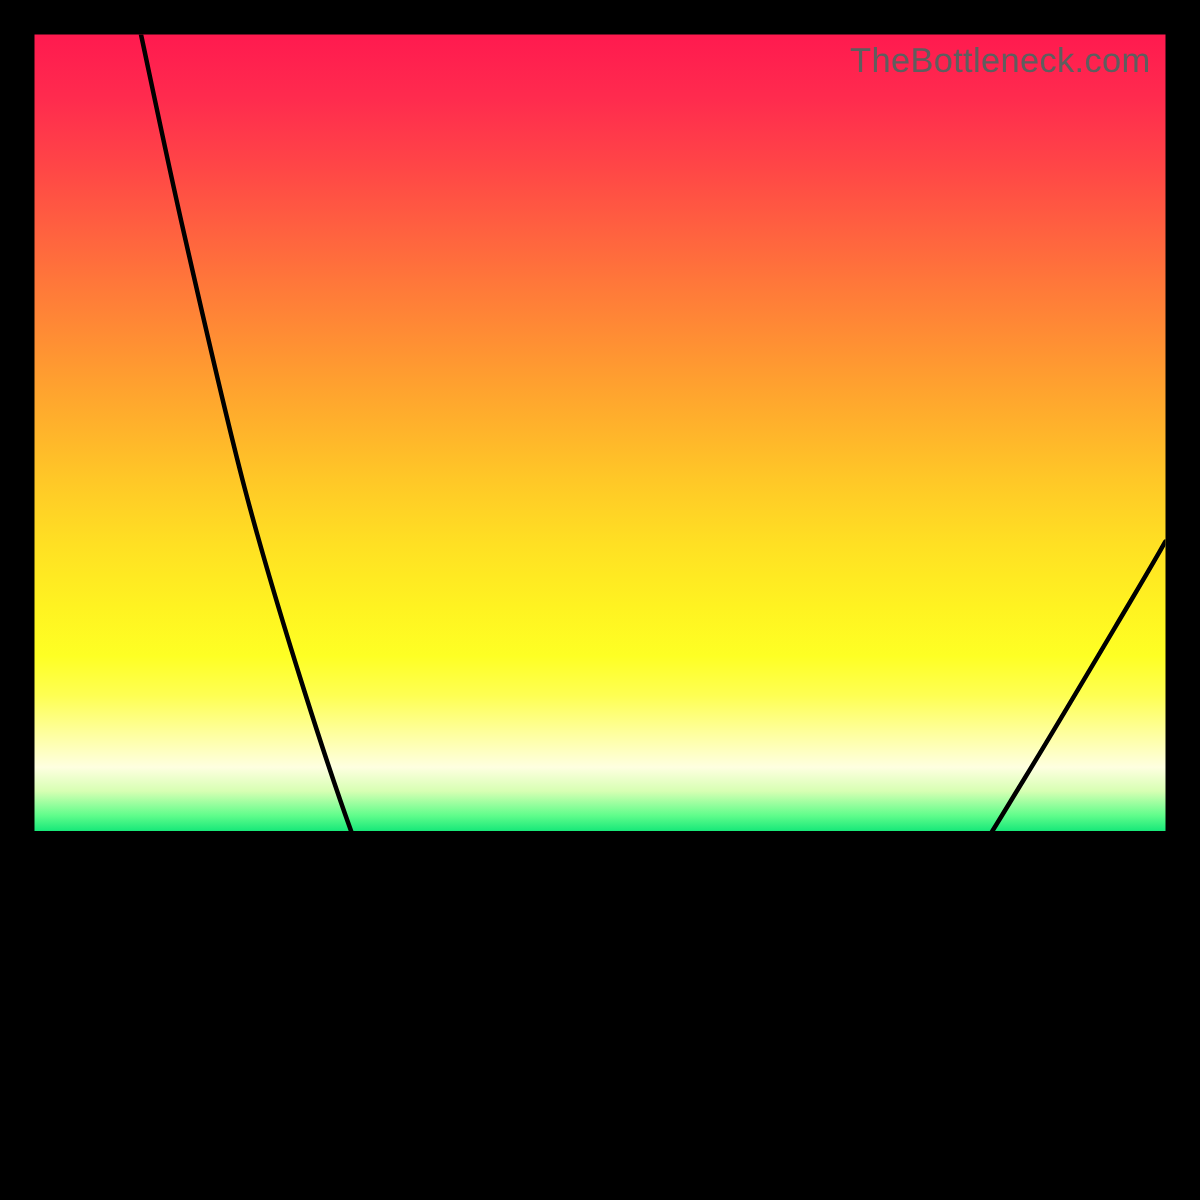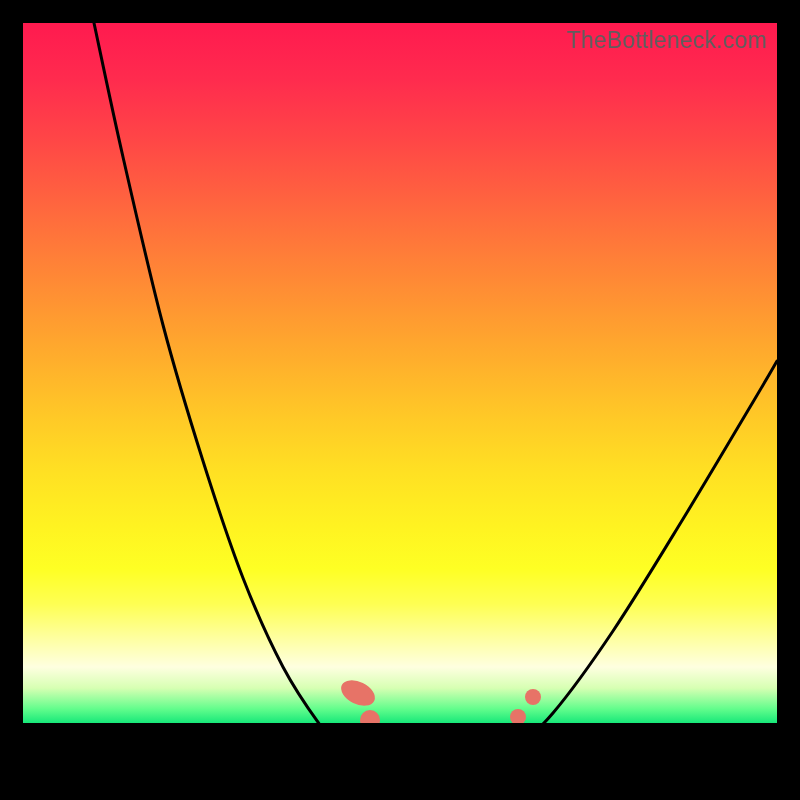--- a/index.html
+++ b/index.html
@@ -9,21 +9,21 @@
     height: 800px;
     background: #000000;
     overflow: hidden;
     font-family: Arial, Helvetica, sans-serif;
   }
   .frame {
     position: absolute;
     left: 23px;
     top: 23px;
     width: 754px;
-    height: 700px;
+    height: 531px;
     background: linear-gradient(to bottom,
       #ff1a4f 0%,
       #ff2b4e 8%,
       #ff4447 16%,
       #ff5f40 24%,
       #ff7a39 32%,
       #ff9432 40%,
       #ffae2c 48%,
       #ffc827 56%,
       #ffe023 64%,

